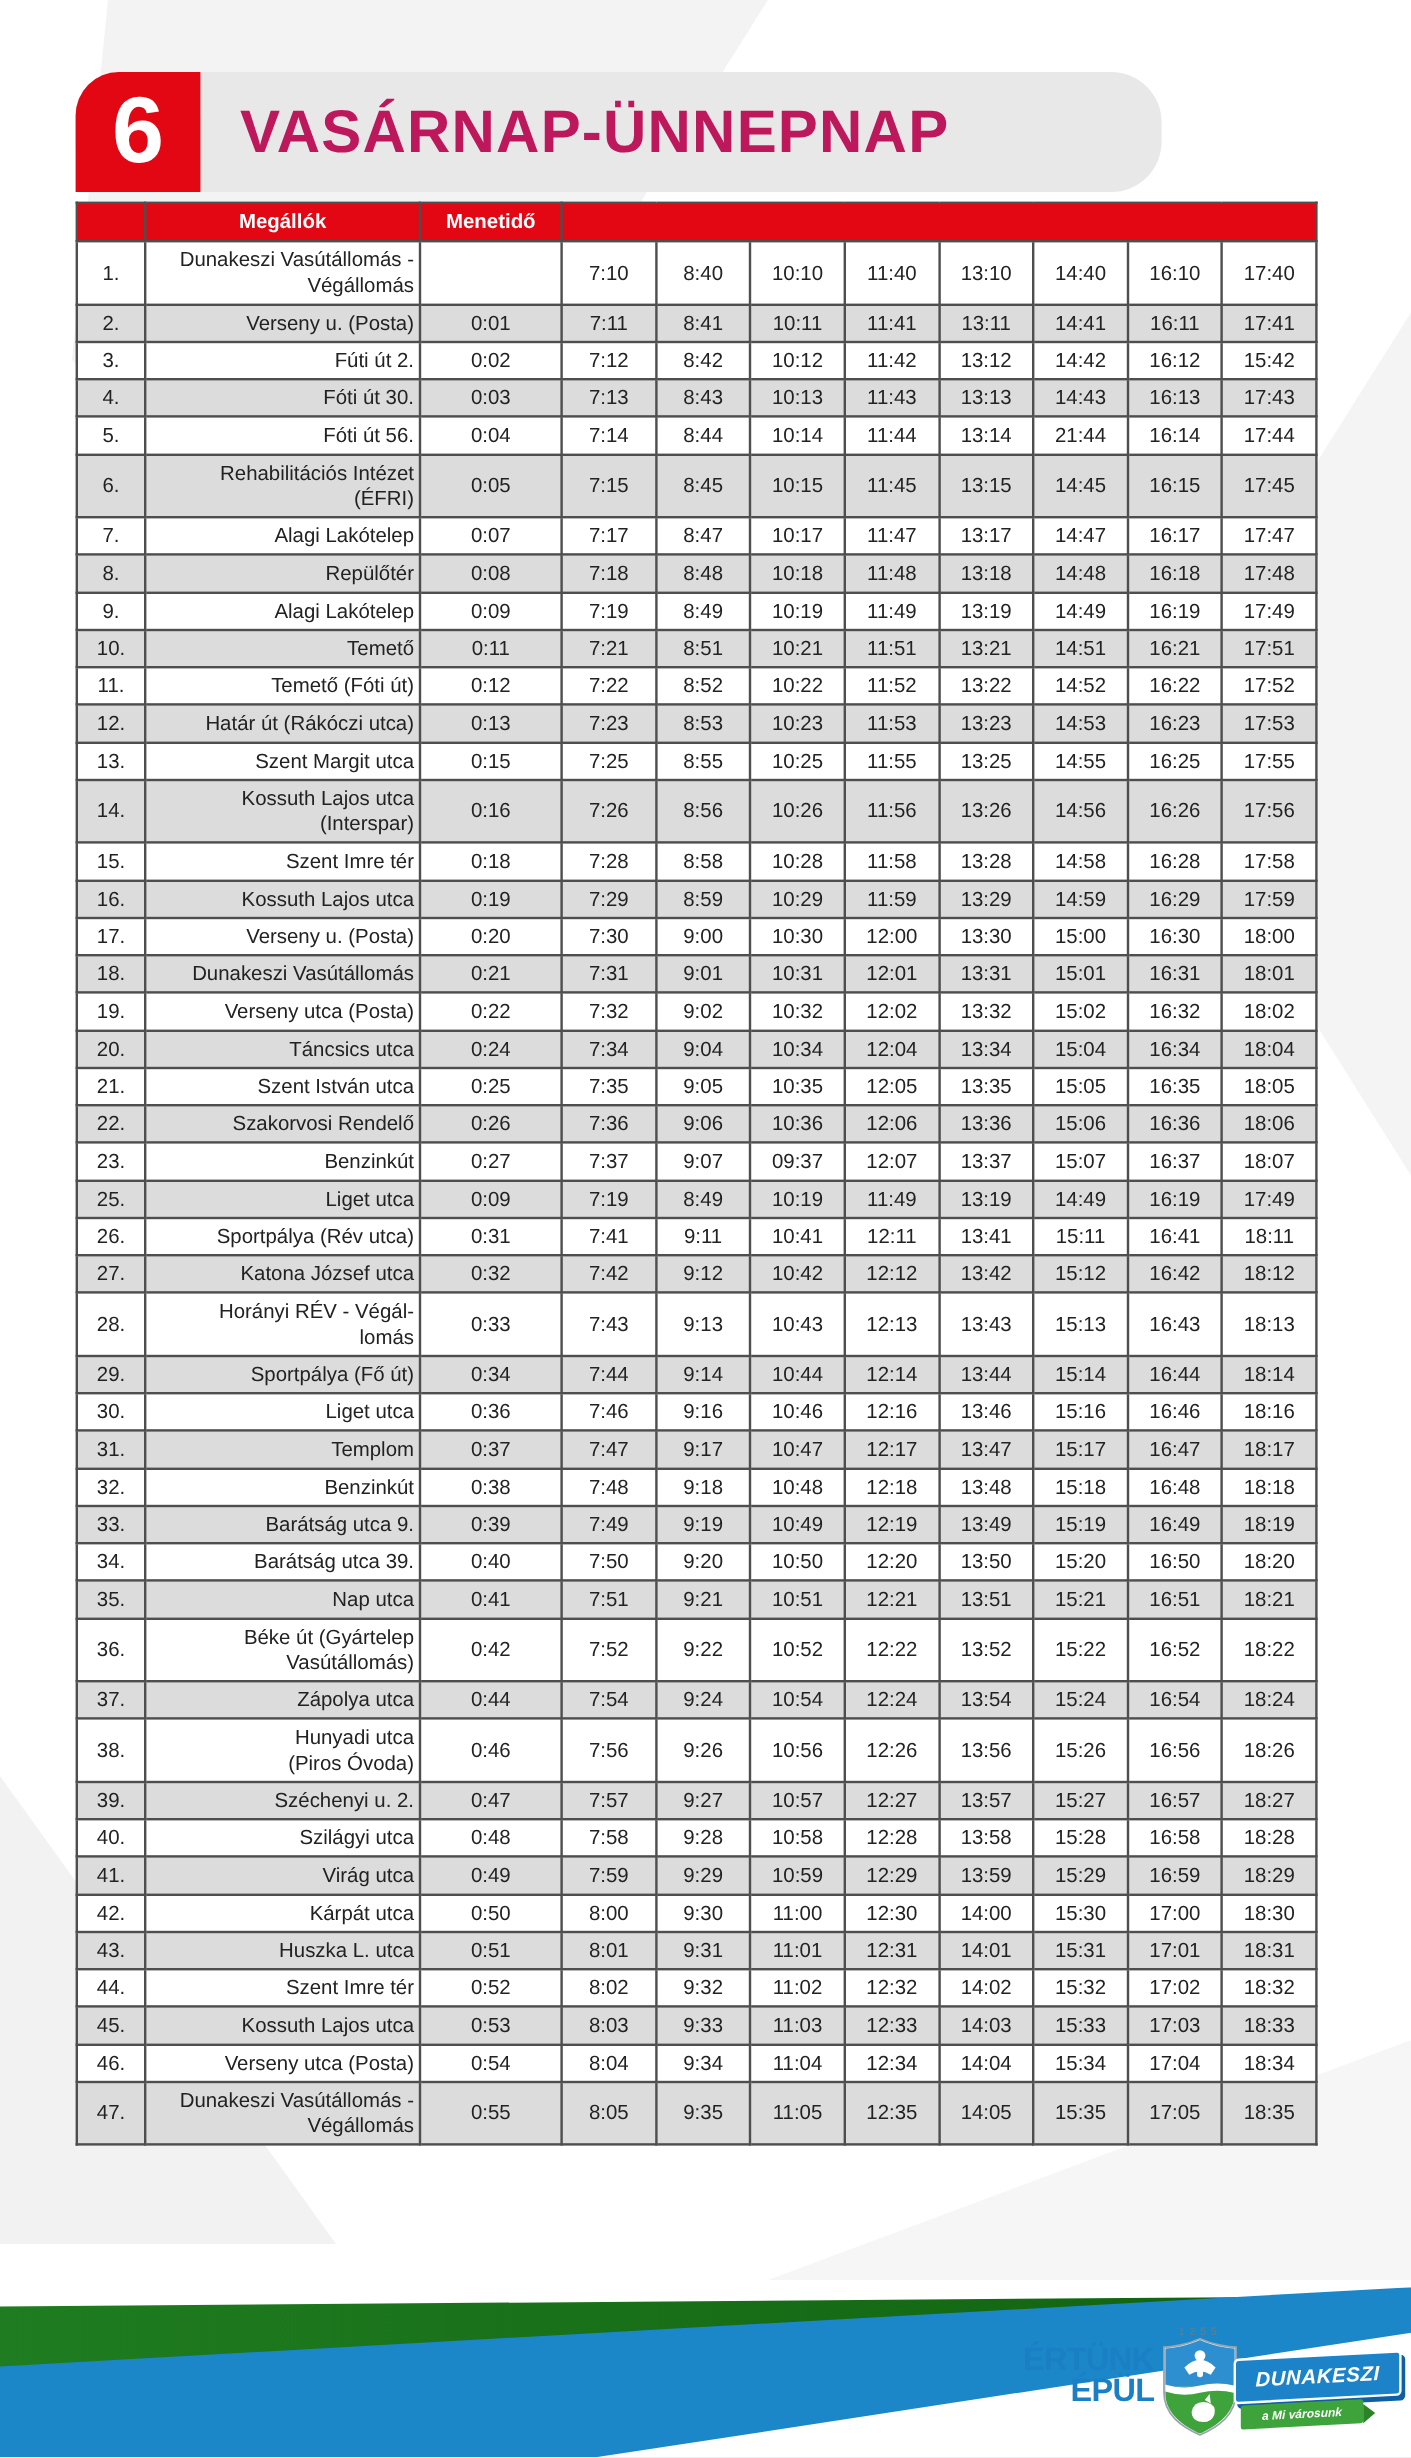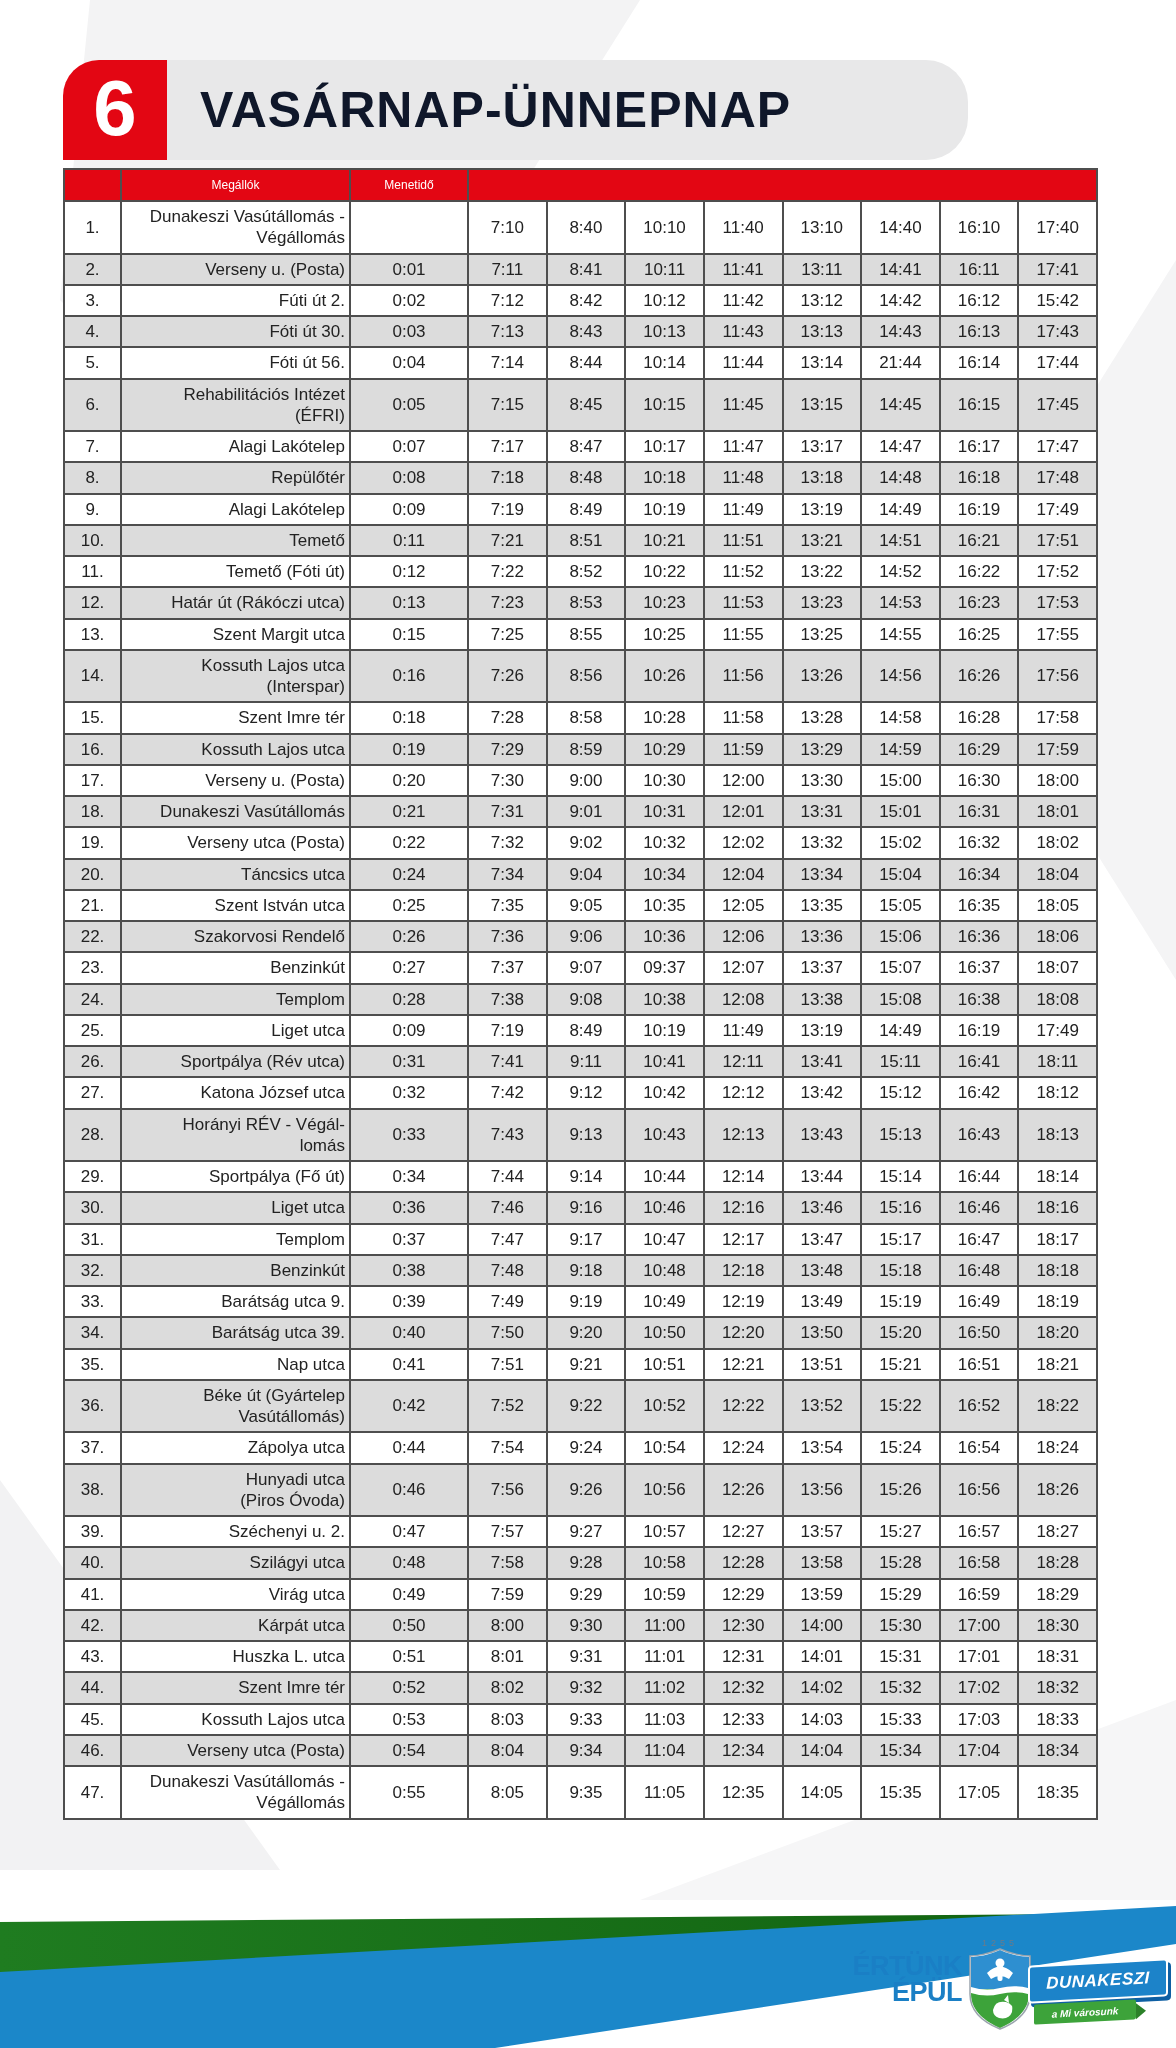--- a/index.html
+++ b/index.html
@@ -27,36 +27,36 @@
     background:#e30613;border-radius:36px 0 0 0;z-index:2;
     display:flex;align-items:center;justify-content:center;
   }
   .route-box span{
     color:#ffffff;font-size:78px;font-weight:800;line-height:1;
     transform:translateY(-2px);
   }
   .day-title{
     position:absolute;left:200px;top:60px;height:100px;z-index:2;
     display:flex;align-items:center;
-    color:#0f172a;font-size:50px;font-weight:800;letter-spacing:1px;
+    color:#be185d;font-size:50px;font-weight:800;letter-spacing:1px;
   }
 
   
   table.tt{
     position:absolute;left:63px;top:168px;width:1035px;z-index:3;
     border-collapse:collapse;table-layout:fixed;
   }
   table.tt th,table.tt td{
     border:2px solid #4e4e4e;
     text-align:center;vertical-align:middle;
     padding:4px 4px;
     font-size:17px;line-height:1.25;color:#222222;
   }
   table.tt thead th{
-    background:#e30613;color:#ffffff;font-weight:400;font-size:12px;
+    background:#e30613;color:#ffffff;font-weight:700;font-size:17px;
     height:26px;padding:2px 4px;
   }
   table.tt tbody tr:nth-child(odd){background:#ffffff;}
   table.tt tbody tr:nth-child(even){background:#dcdcdc;}
   table.tt td.stop{white-space:pre-line;text-align:right;}
 
   
   .band{position:absolute;inset:0;pointer-events:none;}
   .band-green{
     background:linear-gradient(90deg,#1f7c20,#10610f);
@@ -433,33 +433,20 @@
           <td class="stop">Benzinkút</td>
           <td>0:27</td>
           <td>7:37</td>
           <td>9:07</td>
           <td>09:37</td>
           <td>12:07</td>
           <td>13:37</td>
           <td>15:07</td>
           <td>16:37</td>
           <td>18:07</td>
-        </tr>
-        <tr>
-          <td>24.</td>
-          <td class="stop">Templom</td>
-          <td>0:28</td>
-          <td>7:38</td>
-          <td>9:08</td>
-          <td>10:38</td>
-          <td>12:08</td>
-          <td>13:38</td>
-          <td>15:08</td>
-          <td>16:38</td>
-          <td>18:08</td>
         </tr>
         <tr>
           <td>25.</td>
           <td class="stop">Liget utca</td>
           <td>0:09</td>
           <td>7:19</td>
           <td>8:49</td>
           <td>10:19</td>
           <td>11:49</td>
           <td>13:19</td>

